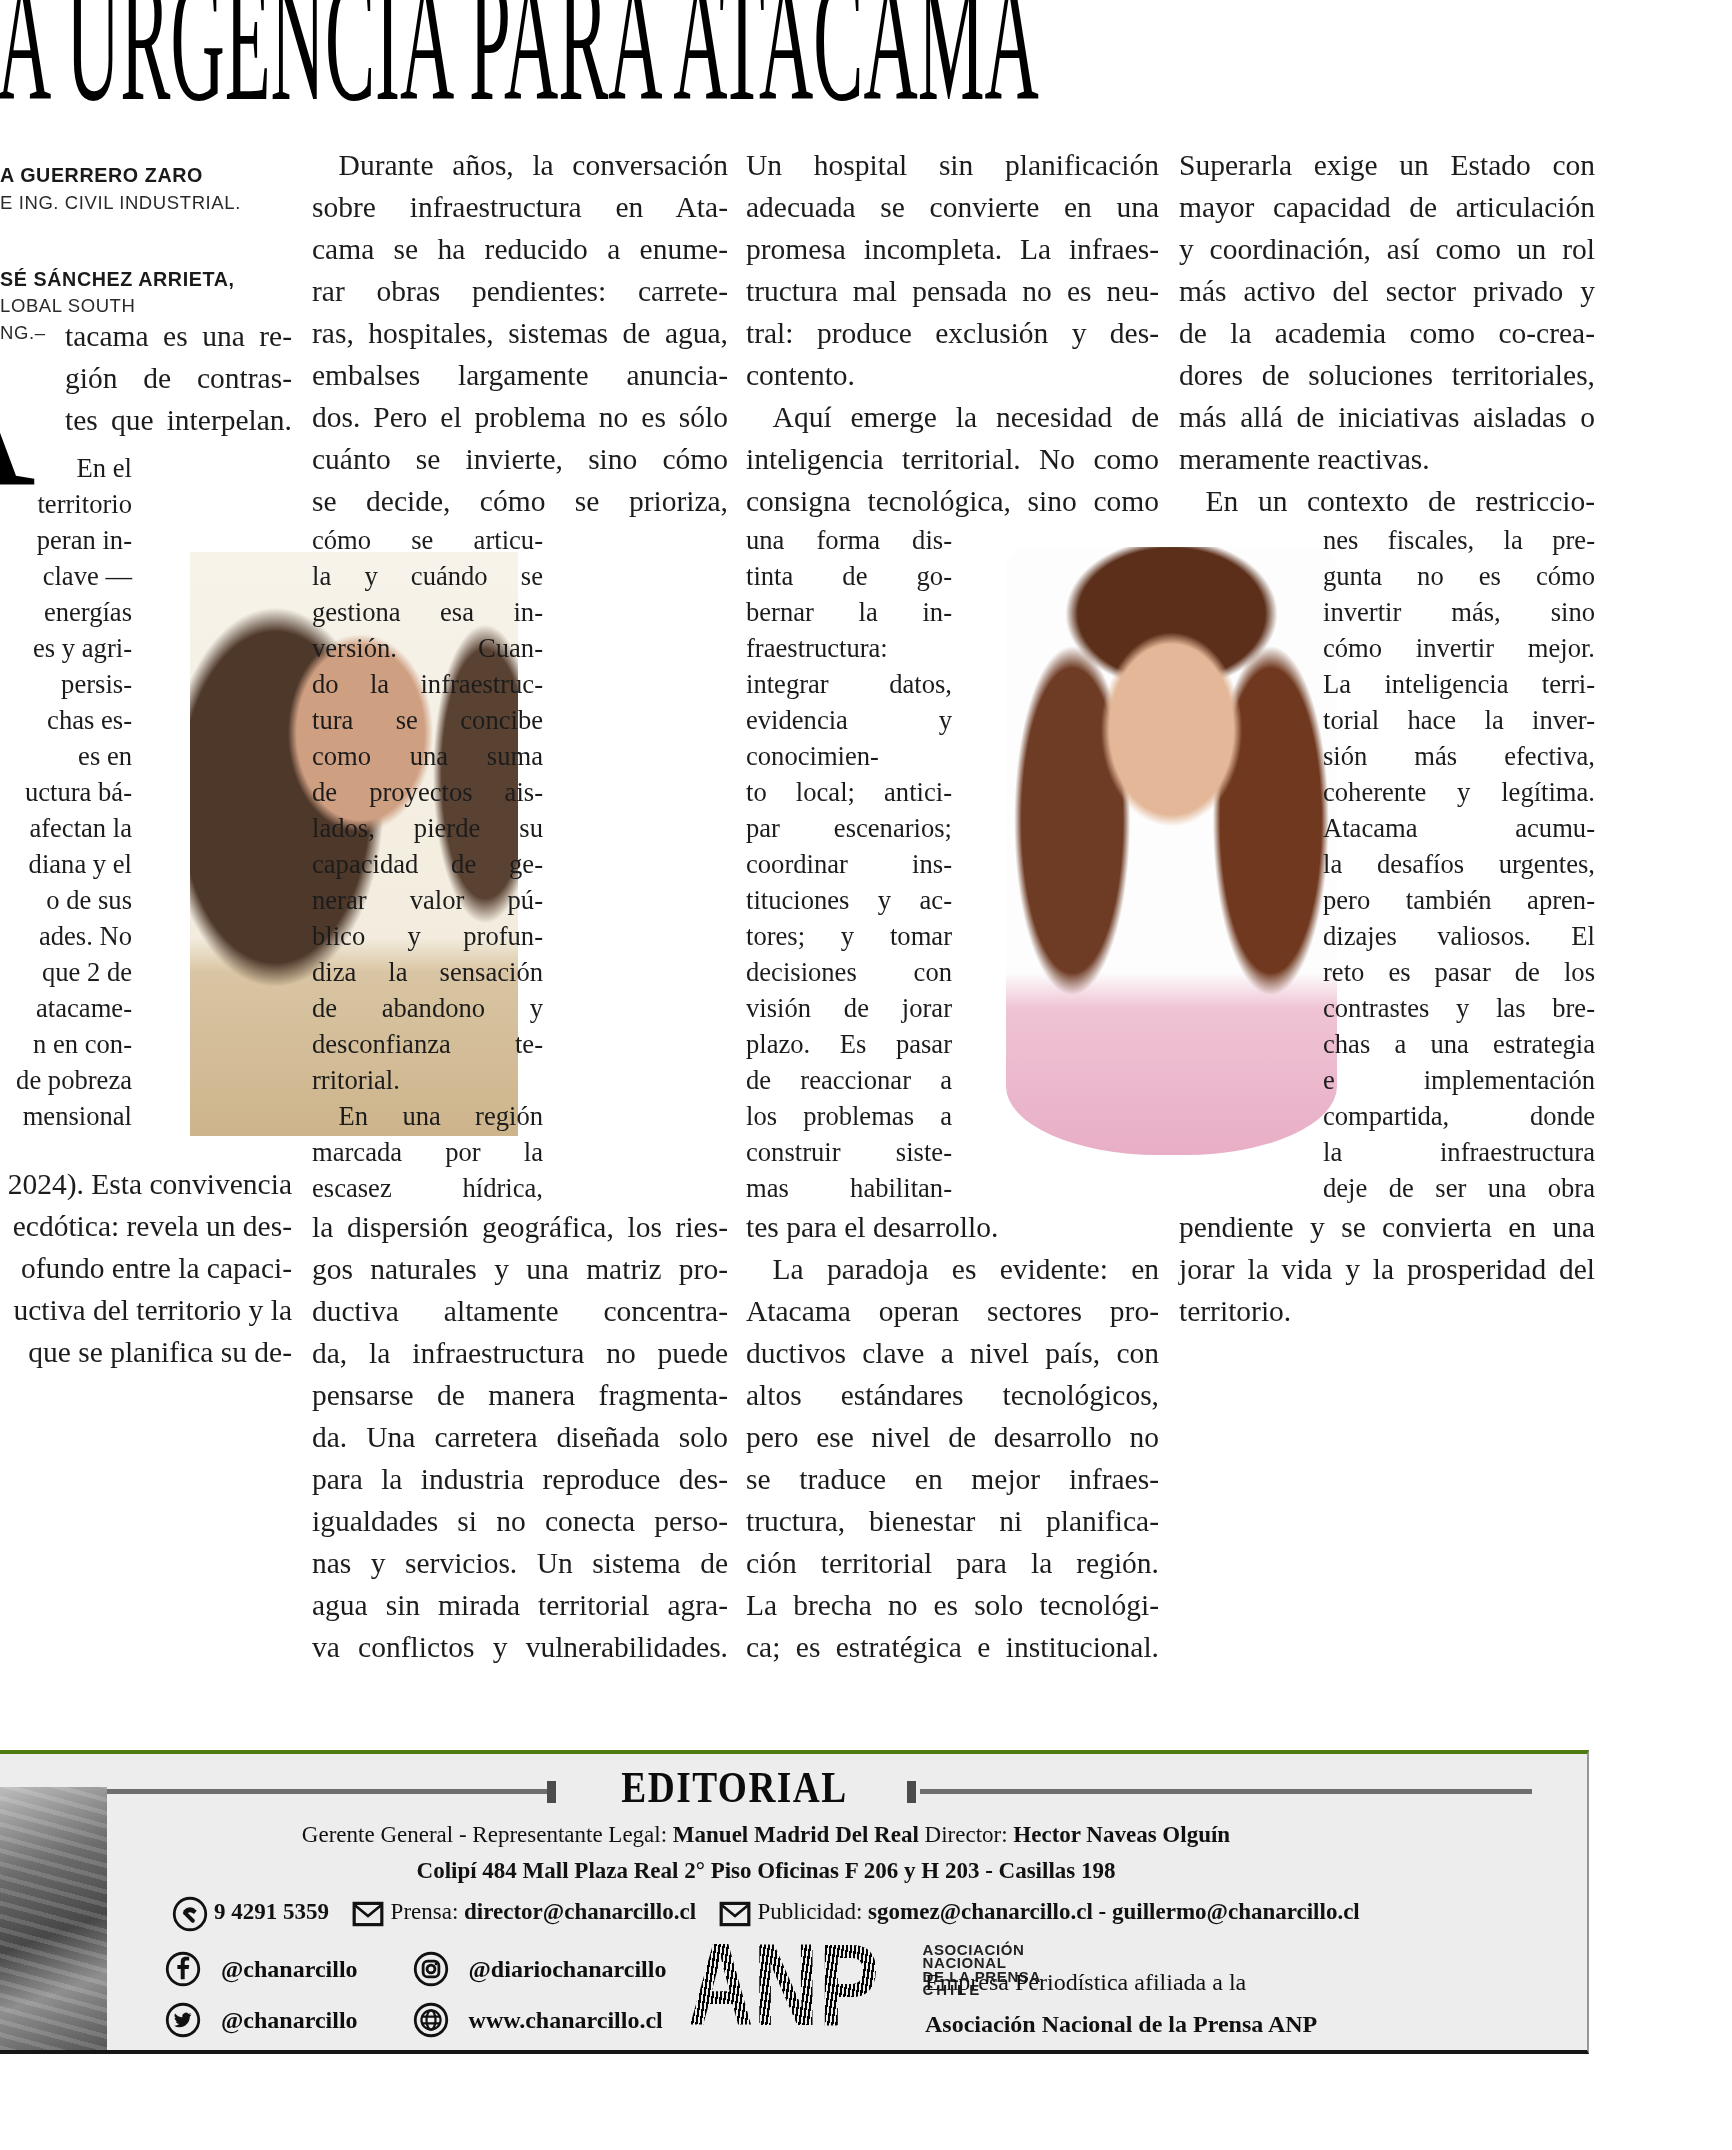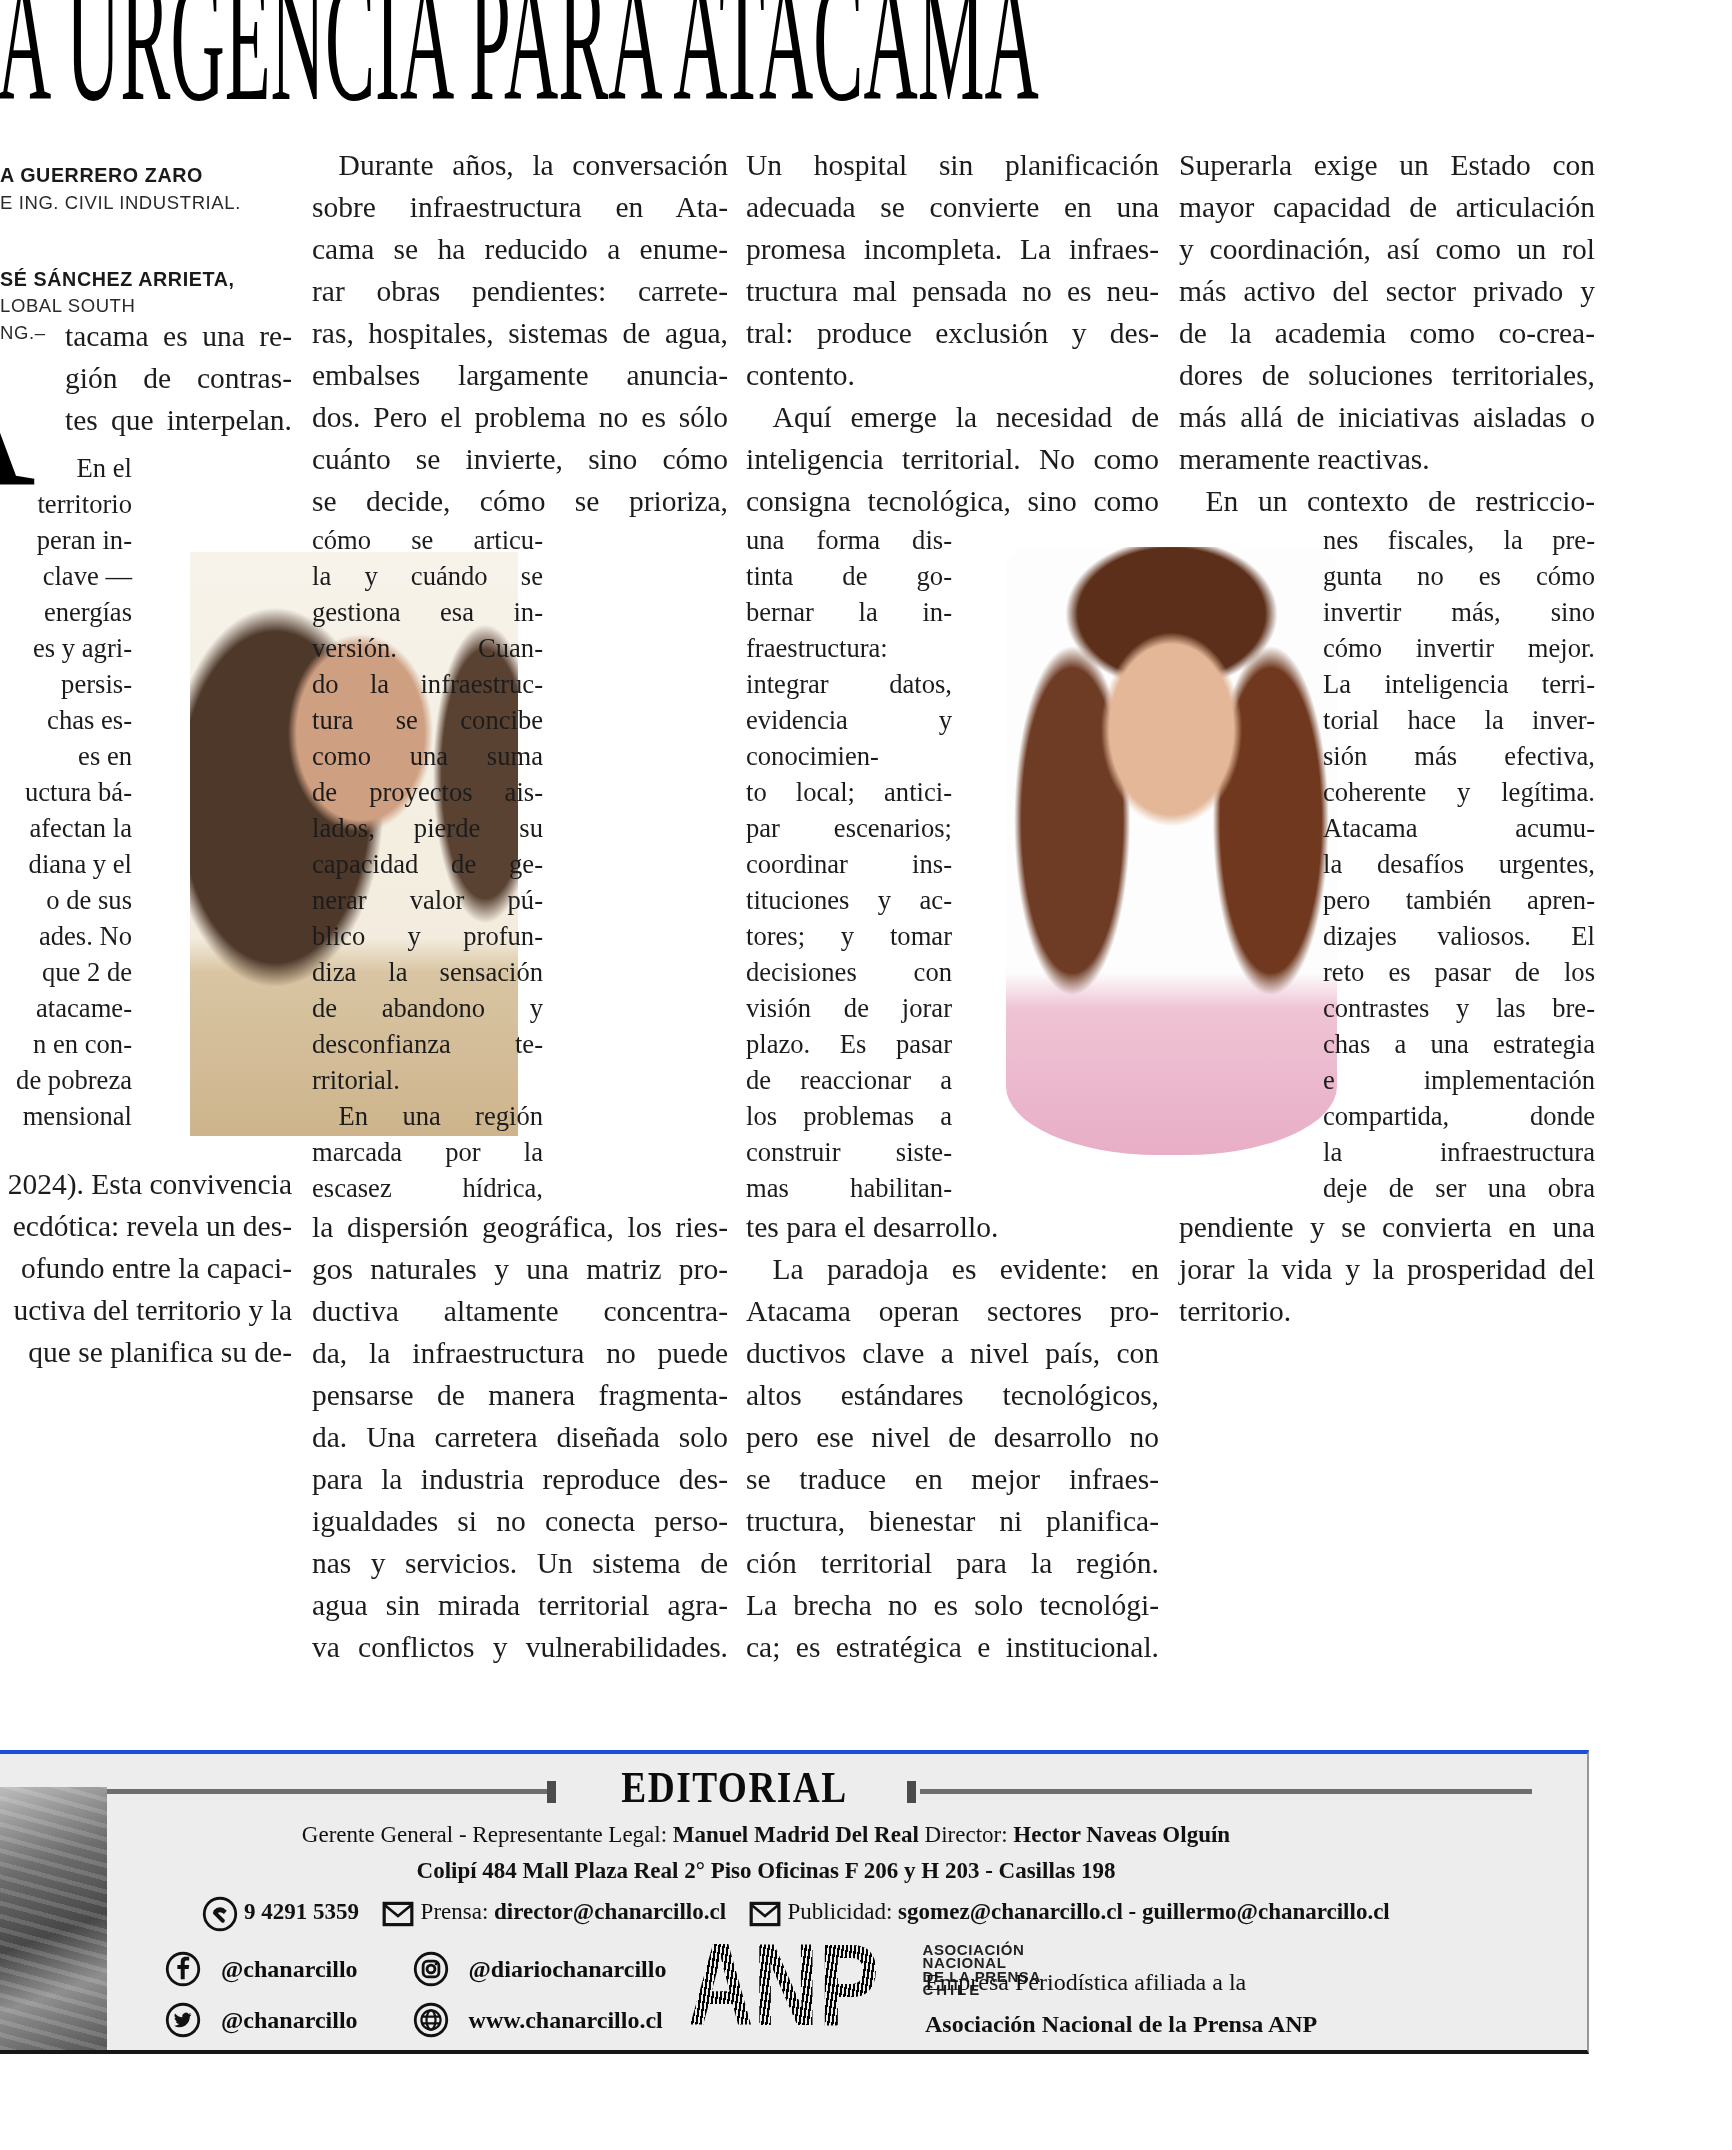--- a/index.html
+++ b/index.html
@@ -56,33 +56,33 @@
     background:
       radial-gradient(ellipse 107px 147px at 50% 30%, #e3b797 0 58%, rgba(227,183,151,0) 66%),
       radial-gradient(ellipse 92px 277px at 20% 45%, #6e3b24 0 55%, rgba(110,59,36,0) 63%),
       radial-gradient(ellipse 92px 277px at 80% 45%, #70391f 0 55%, rgba(112,57,31,0) 63%),
       radial-gradient(ellipse 156px 110px at 50% 11%, #5c2f1a 0 60%, rgba(92,47,26,0) 68%),
       linear-gradient(180deg, rgba(239,195,212,0) 70%, #efc3d4 76%, #e8aec6 100%),
       #fdfdfd;}
 
   
   .editorial{position:absolute;left:0;top:1750px;width:1587px;height:296px;background:#ededed;
-    border-top:4px solid #1d4ed8;border-bottom:4px solid #161616;border-right:2.3px solid #979797;}
+    border-top:4px solid #4d7c0f;border-bottom:4px solid #161616;border-right:2.3px solid #979797;}
   .ed-rule{position:absolute;height:5.2px;background:#6e6e6e;top:35px;}
   .ed-rule.l{left:0;width:547px;}
   .ed-rule.r{left:920px;width:612px;}
   .ed-cap{position:absolute;width:8.7px;height:22px;background:#4c4c4c;top:26.6px;}
   .ed-cap.l{left:547px;}
   .ed-cap.r{left:907px;}
   .ed-title{position:absolute;left:584px;top:8px;width:301px;text-align:center;
     font-size:44px;font-weight:700;letter-spacing:1.7px;transform:scaleX(.85);transform-origin:center;color:#0c0c0c;}
   .ed-line1{position:absolute;left:0;top:68px;width:1532px;text-align:center;font-size:23px;color:#111;}
   .ed-line2{position:absolute;left:0;top:104px;width:1532px;text-align:center;font-size:23px;font-weight:700;color:#111;}
   .ed-line1 b,.ed-contact b{font-weight:700;}
-  .ed-contact{position:absolute;left:0;top:142px;width:1532px;text-align:center;font-size:23px;color:#111;padding-left:30px;}
+  .ed-contact{position:absolute;left:0;top:142px;width:1532px;text-align:center;font-size:23px;color:#111;}
   .ed-contact .cic{display:inline-block;vertical-align:middle;margin:0 5.8px 0 16px;}
 
   .statue{position:absolute;left:0;top:33px;bottom:0;width:107px;
     background:
       repeating-linear-gradient(15deg, rgba(255,255,255,.14) 0 4.6px, rgba(0,0,0,0) 4.6px 12.7px),
       linear-gradient(160deg,#bcbcbc,#6d6d6d 30%,#474747 55%,#8f8f8f 75%,#555555);}
 
   .social{position:absolute;left:165px;top:197px;font-family:"Liberation Serif",serif;}
   .srow{display:flex;align-items:center;gap:20px;margin-bottom:15px;}
   .sicon{width:36px;height:36px;flex:0 0 auto;}

